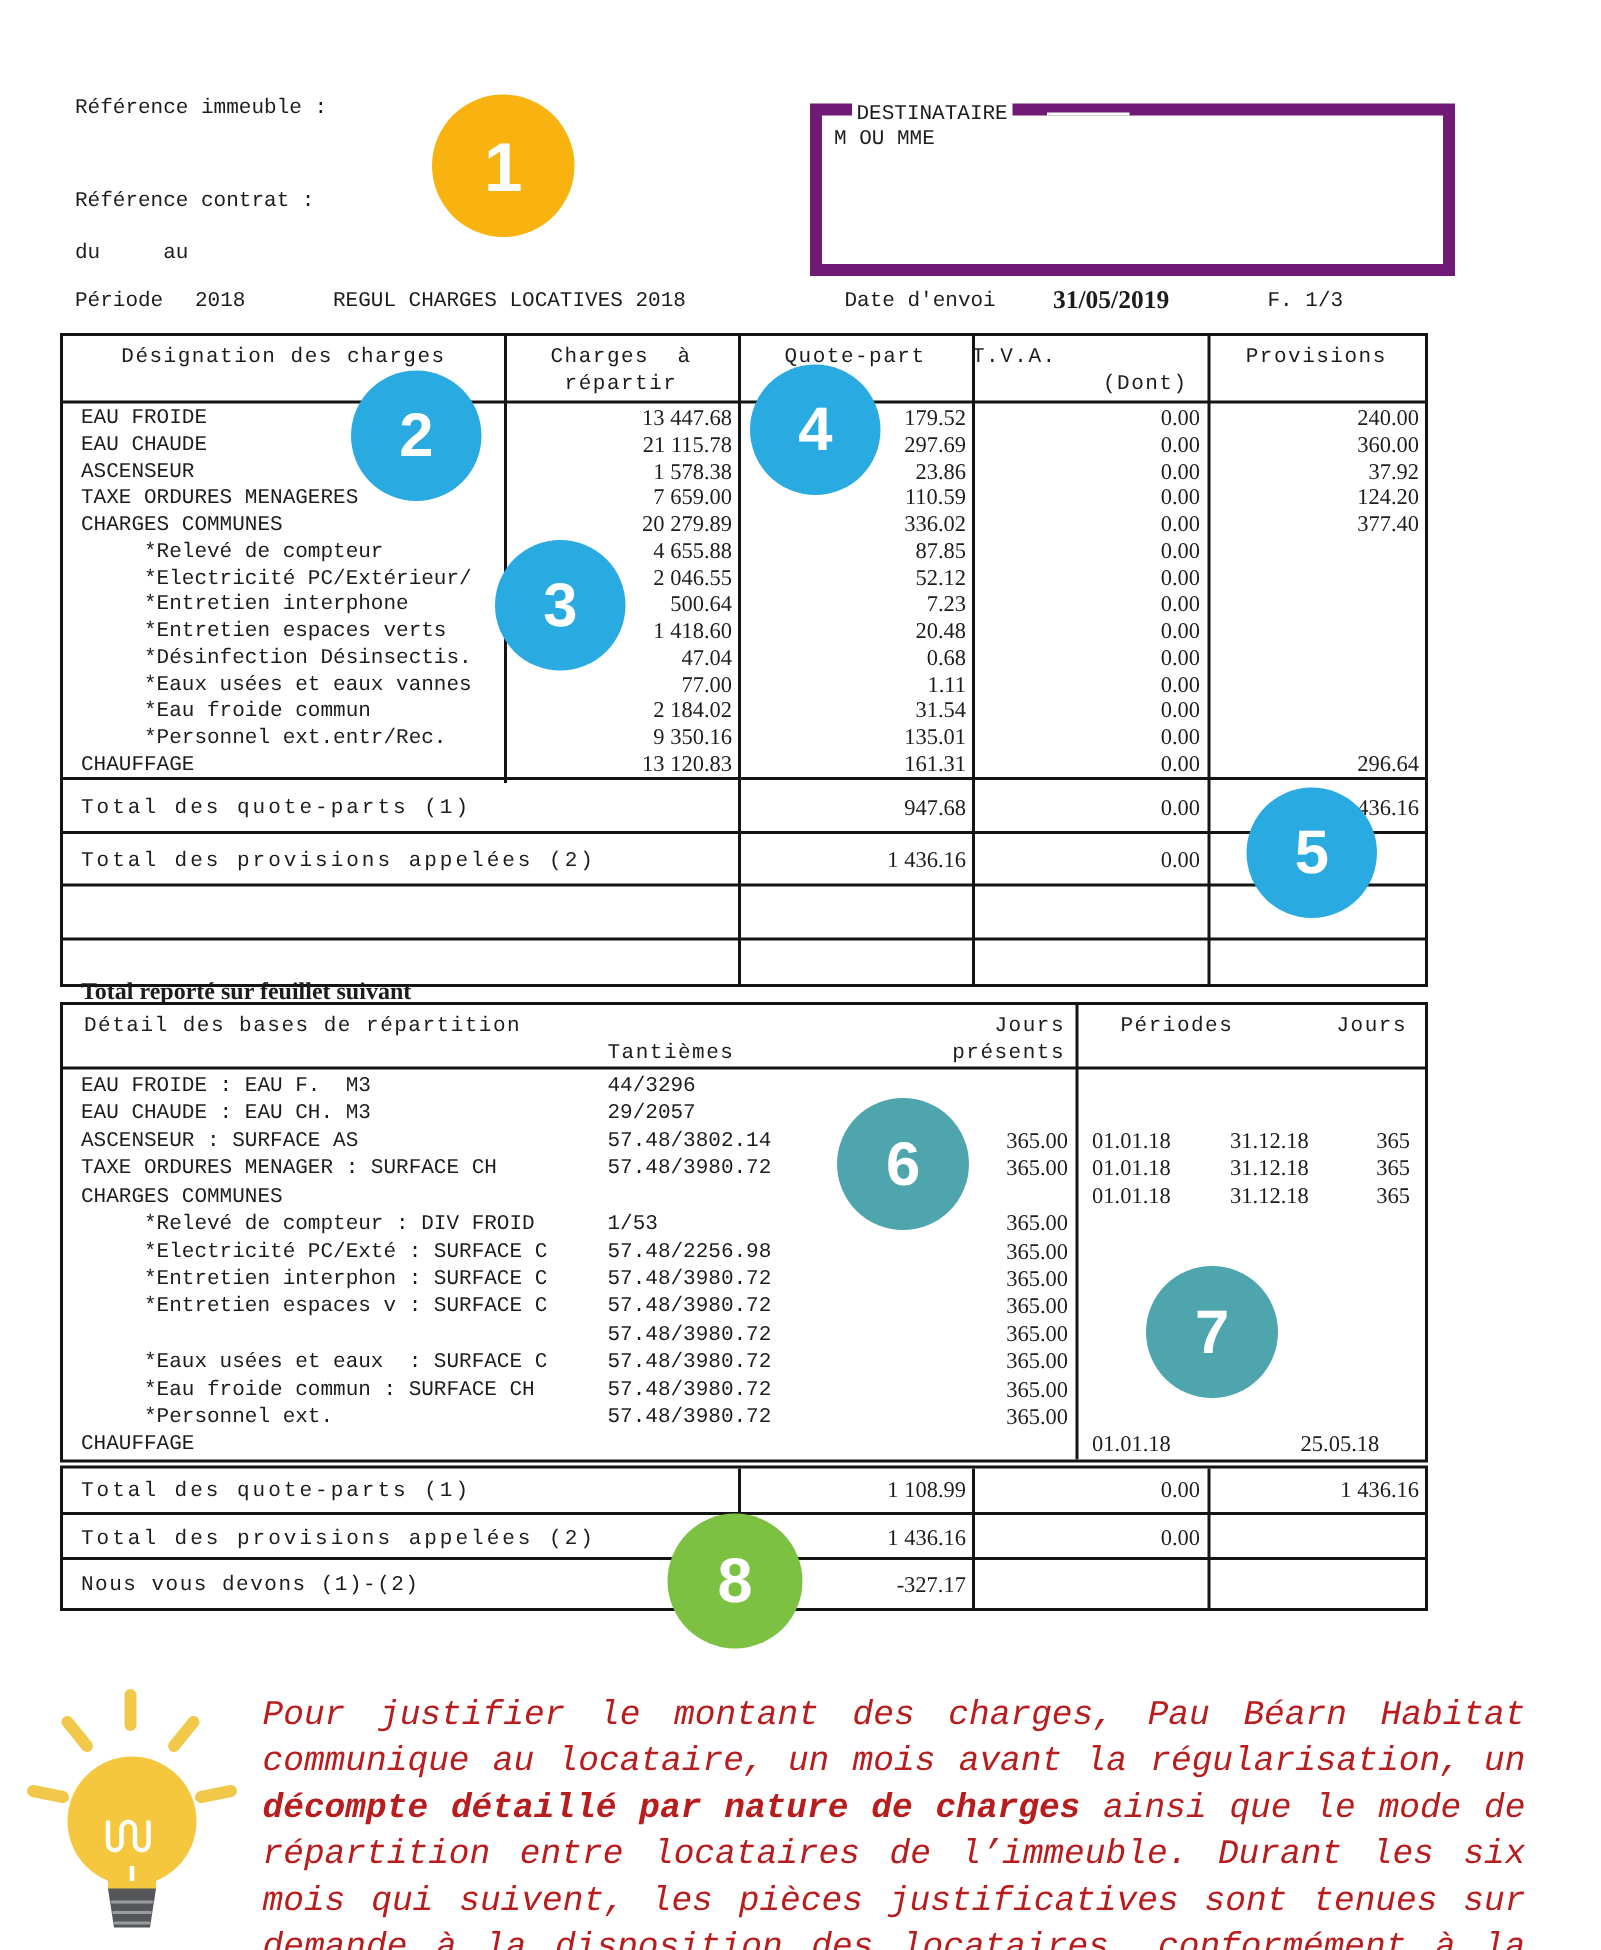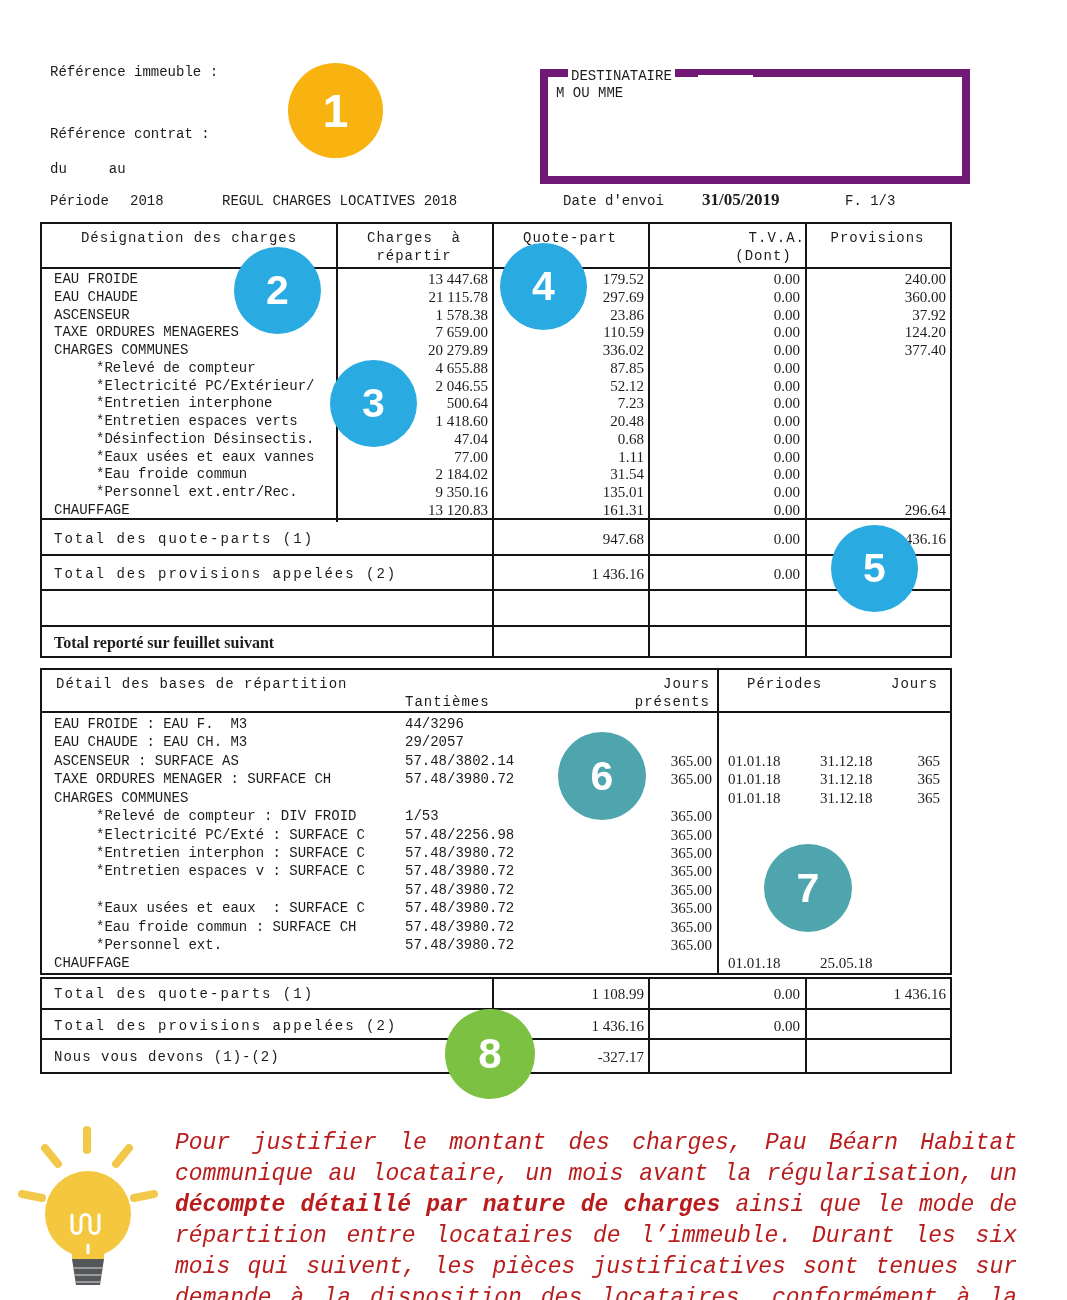--- a/index.html
+++ b/index.html
@@ -88,21 +88,21 @@
     <span class="dest-label mono">DESTINATAIRE</span>
     <span class="dest-name mono">M OU MME</span>
   </div>
 
   <div id="t1" class="abs tbl">
     <div class="sec t1-head bb">
       <span class="cell" style="left:0;width:294px;text-align:center;top:6px;">Désignation des charges</span>
       <span class="cell" style="left:294px;width:156px;text-align:center;top:6px;">Charges  à</span>
       <span class="cell" style="left:294px;width:156px;text-align:center;top:24px;">répartir</span>
       <span class="cell" style="left:450px;width:156px;text-align:center;top:6px;">Quote-part</span>
-      <span class="cell" style="left:606px;width:157px;text-align:right;top:6px;">T.V.A.</span>
+      <span class="cell" style="left:606px;width:157px;text-align:left;top:6px;">T.V.A.</span>
       <span class="cell" style="left:606px;width:157px;text-align:center;top:24px;padding-left:37px;">(Dont)</span>
       <span class="cell" style="left:763px;width:145px;text-align:center;top:6px;">Provisions</span>
     </div>
 
     <div class="sec t1-data bb" style="top:47px;">
 
         <div class="r1">
           <span class="lab">EAU FROIDE</span>
           <span class="cell num v-rep">13 447.68</span>
           <span class="cell num v-quote">179.52</span>
@@ -220,21 +220,21 @@
       <span class="cell num v-quote">947.68</span>
       <span class="cell num v-tva">0.00</span>
       <span class="cell num v-prov">1 436.16</span>
     </div>
     <div class="totrow bb" style="top:334px;height:33px;line-height:33px;">
       <span class="tot-lab">Total des provisions appelées (2)</span>
       <span class="cell num v-quote">1 436.16</span>
       <span class="cell num v-tva">0.00</span>
     </div>
     <div class="totrow bb" style="top:369px;height:34px;"></div>
-    <div class="totrow" style="top:405px;height:27px;line-height:27px;">
+    <div class="totrow" style="top:424px;height:27px;line-height:27px;">
       <span class="rep-lab">Total reporté sur feuillet suivant</span>
     </div>
 
     <div class="vl" style="left:294px;top:0;height:298px;"></div>
     <div class="vl" style="left:450px;top:0;height:298px;"></div>
     <div class="vl" style="left:606px;top:0;height:298px;"></div>
     <div class="vl" style="left:763px;top:0;height:298px;"></div>
     <div class="vl" style="left:450px;top:298px;height:134px;"></div>
     <div class="vl" style="left:606px;top:298px;height:134px;"></div>
     <div class="vl" style="left:763px;top:298px;height:134px;"></div>
@@ -366,21 +366,21 @@
           <span class="p1 num" style="text-align:left;"></span>
           <span class="p2 num" style="text-align:left;"></span>
           <span class="cell num pj"></span>
         </div>
 
         <div class="r2">
           <span class="lab">CHAUFFAGE</span>
           <span class="tant"></span>
           <span class="cell num jp"></span>
           <span class="p1 num" style="text-align:left;">01.01.18</span>
-          <span class="p2 num" style="text-align:left;">25.05.18</span>
+          <span class="p2 num" style="text-align:left;margin-left:47px;">25.05.18</span>
           <span class="cell num pj"></span>
         </div>
       </div>
 
     <div class="vl" style="left:675px;top:0;height:303px;"></div>
   </div>
 
   <div id="t3" class="abs tbl">
     <div class="totrow bb" style="top:0;height:31px;line-height:31px;">
       <span class="tot-lab">Total des quote-parts (1)</span>

